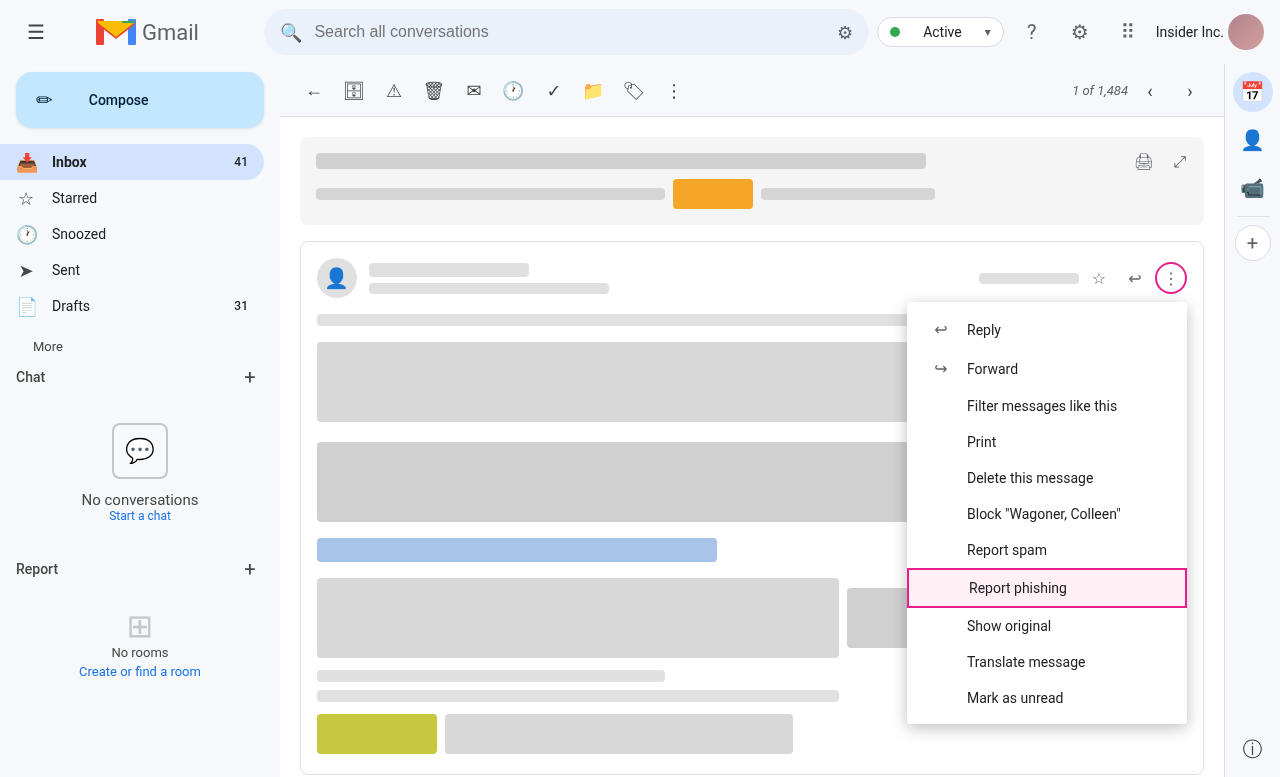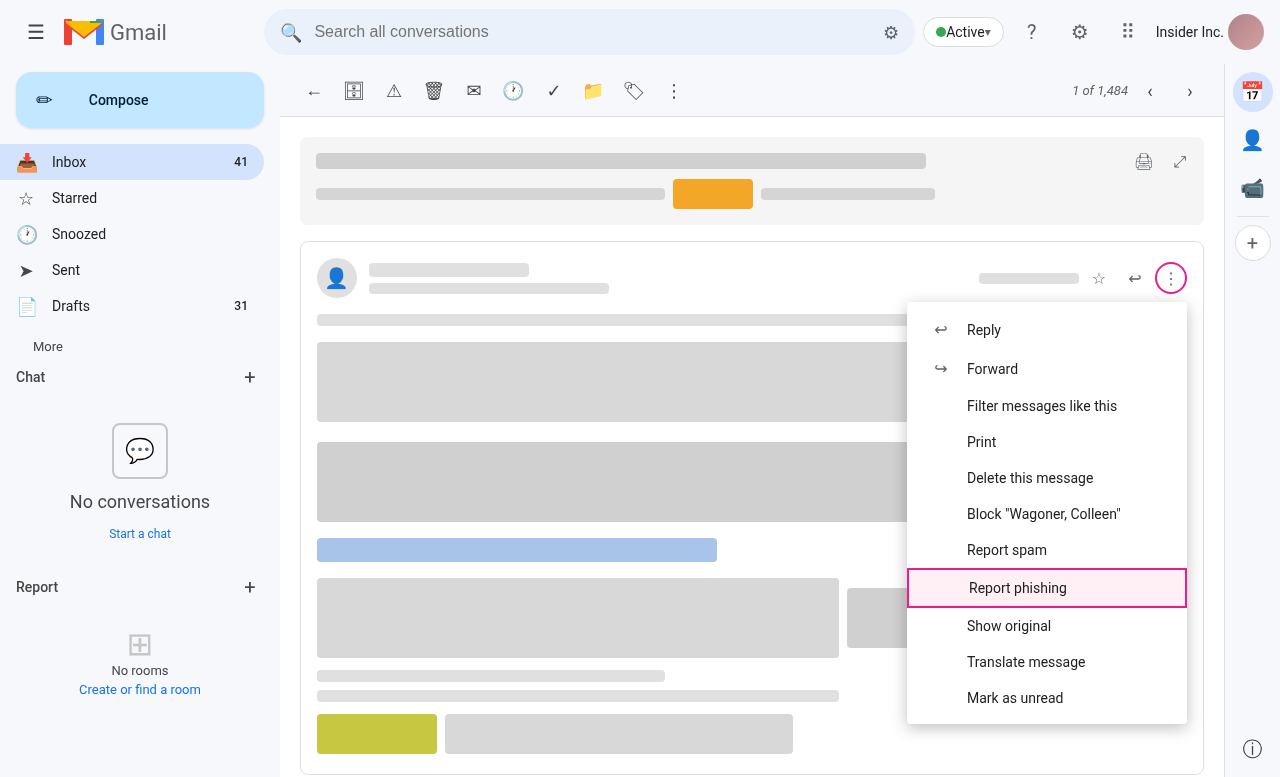--- a/index.html
+++ b/index.html
@@ -3,57 +3,57 @@
   <meta charset="utf-8">
   <style>
     * { box-sizing: border-box; margin: 0; padding: 0; }
     body { font-family: 'Google Sans', Roboto, Arial, sans-serif; background: #f6f8fc; width: 1280px; height: 777px; overflow: hidden; display: flex; flex-direction: column; }
 
     
     .topbar { display: flex; align-items: center; background: #f6f8fc; height: 64px; padding: 0 16px; gap: 8px; flex-shrink: 0; }
     .topbar-left { display: flex; align-items: center; gap: 8px; width: 240px; }
     .hamburger { width: 40px; height: 40px; display: flex; align-items: center; justify-content: center; border-radius: 50%; cursor: pointer; }
     .hamburger span { font-size: 20px; color: #444; }
-    .gmail-logo { display: flex; align-items: center; gap: 4px; }
+    .gmail-logo { display: flex; align-items: center; gap: 4px; margin-left: 32px; }
     .search-bar { flex: 1; max-width: 720px; background: #eaf1fb; border-radius: 24px; display: flex; align-items: center; padding: 0 16px; height: 46px; gap: 12px; }
     .search-icon-wrap { color: #5f6368; font-size: 18px; }
     .search-input { border: none; background: transparent; flex: 1; font-size: 16px; color: #202124; outline: none; }
     .search-options { color: #5f6368; font-size: 18px; cursor: pointer; }
     .topbar-right { display: flex; align-items: center; gap: 8px; margin-left: auto; }
     .icon-btn { width: 40px; height: 40px; border-radius: 50%; display: flex; align-items: center; justify-content: center; cursor: pointer; color: #5f6368; font-size: 20px; }
-    .active-badge { display: flex; align-items: center; gap: 0; background: white; border: 1px solid #dadce0; border-radius: 20px; padding: 6px 12px; cursor: pointer; font-size: 14px; }
+    .active-badge { display: flex; align-items: center; gap: 23px; background: white; border: 1px solid #dadce0; border-radius: 20px; padding: 6px 12px; cursor: pointer; font-size: 14px; }
     .active-dot { width: 10px; height: 10px; border-radius: 50%; background: #34a853; }
     .active-text { font-size: 14px; color: #202124; }
     .chevron { font-size: 12px; color: #5f6368; }
     .account-area { display: flex; align-items: center; gap: 4px; }
     .account-name { font-size: 14px; color: #202124; }
     .avatar-placeholder { width: 36px; height: 36px; border-radius: 50%; background: linear-gradient(135deg, #b0838a, #d4a0a0); }
 
     
     .main { display: flex; flex: 1; overflow: hidden; }
 
     
     .sidebar { width: 280px; background: #f6f8fc; padding: 8px 0; flex-shrink: 0; overflow-y: auto; }
     .compose-btn { display: flex; align-items: center; gap: 12px; background: #c2e7ff; border-radius: 16px; margin: 0 16px 16px 16px; padding: 16px 20px; cursor: pointer; box-shadow: 0 1px 3px rgba(0,0,0,0.1); }
     .compose-icon { font-size: 20px; color: #001d35; }
     .compose-label { font-size: 14px; font-weight: 500; color: #001d35; margin-left: 24px; }
     .nav-section { margin-bottom: 4px; }
     .nav-item { display: flex; align-items: center; gap: 16px; padding: 4px 16px; height: 36px; border-radius: 0 18px 18px 0; margin-right: 16px; cursor: pointer; }
     .nav-item.active { background: #d3e3fd; }
     .nav-icon { font-size: 18px; color: #444746; width: 20px; text-align: center; }
     .nav-label { font-size: 14px; color: #202124; flex: 1; }
-    .nav-item.active .nav-label { font-weight: 400; }
+    .nav-item.active .nav-label { font-weight: 700; }
     .nav-badge { font-size: 12px; color: #202124; font-weight: 500; }
     .section-header { display: flex; align-items: center; justify-content: space-between; padding: 8px 16px; }
     .section-title { font-size: 14px; font-weight: 500; color: #444746; }
     .section-add { font-size: 20px; color: #444746; cursor: pointer; width: 28px; height: 28px; display: flex; align-items: center; justify-content: center; border-radius: 50%; }
     .chat-placeholder { display: flex; flex-direction: column; align-items: center; padding: 24px 16px; }
     .chat-icon-wrap { width: 56px; height: 56px; border: 2px solid #c4c7c5; border-radius: 8px; display: flex; align-items: center; justify-content: center; margin-bottom: 12px; }
     .chat-icon { font-size: 24px; color: #c4c7c5; }
-    .no-conv-text { font-size: 18px; color: #444746; margin-bottom: 15px; }
+    .no-conv-text { font-size: 15px; color: #444746; margin-bottom: 0; }
     .start-chat-link { font-size: 12px; color: #1a73e8; cursor: pointer; }
     .rooms-placeholder { display: flex; flex-direction: column; align-items: center; padding: 16px; }
     .no-rooms-text { font-size: 13px; color: #444746; margin-bottom: 4px; }
     .find-room-link { font-size: 13px; color: #1a73e8; cursor: pointer; }
 
     
     .content { flex: 1; display: flex; flex-direction: column; overflow: hidden; }
 
     
     .email-toolbar { display: flex; align-items: center; padding: 8px 16px; gap: 4px; border-bottom: 1px solid #e0e0e0; background: #f6f8fc; flex-shrink: 0; }

